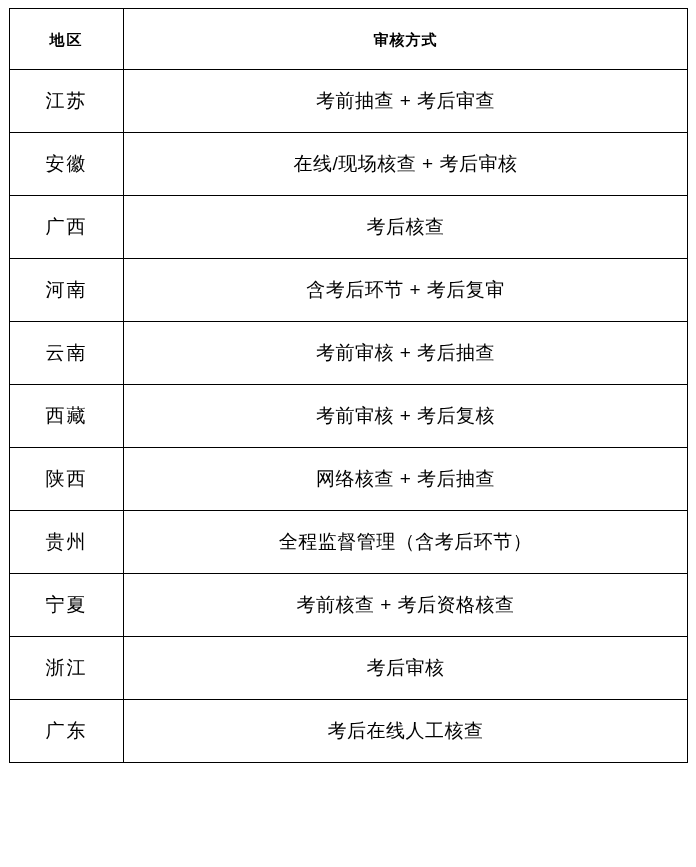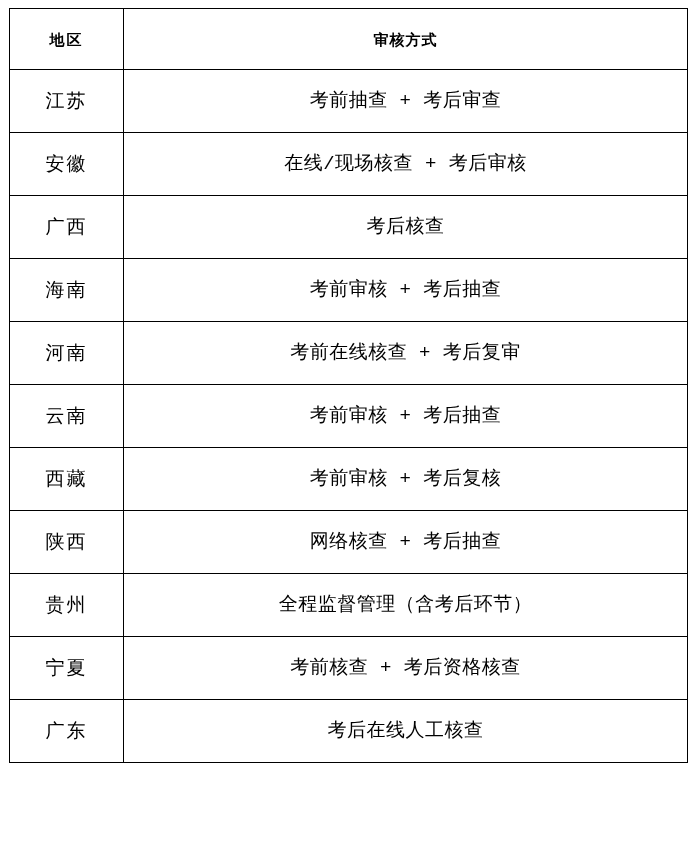--- a/index.html
+++ b/index.html
@@ -47,21 +47,20 @@
     letter-spacing: 2px;
   }
   tr.data-row td {
     height: 62px;
   }
   td.region-cell {
     letter-spacing: 2px;
   }
   td.method-cell {
     letter-spacing: 0.5px;
-    font-family: Liberation Mono, monospace;
   }
 </style>
 </head>
 <body>
 
 <div class="table-wrap">
   <table class="review-table">
     <colgroup>
       <col class="col-region">
       <col class="col-method">
@@ -79,26 +78,22 @@
       </tr>
       <tr class="data-row">
         <td class="region-cell">安徽</td>
         <td class="method-cell">在线/现场核查 + 考后审核</td>
       </tr>
       <tr class="data-row">
         <td class="region-cell">广西</td>
         <td class="method-cell">考后核查</td>
       </tr>
       <tr class="data-row">
-        <td class="region-cell">海南</td>
-        <td class="method-cell">考前审核 + 考后抽查</td>
-      </tr>
-      <tr class="data-row">
         <td class="region-cell">河南</td>
-        <td class="method-cell">考前在线核查 + 考后复审</td>
+        <td class="method-cell">含考后环节 + 考后复审</td>
       </tr>
       <tr class="data-row">
         <td class="region-cell">云南</td>
         <td class="method-cell">考前审核 + 考后抽查</td>
       </tr>
       <tr class="data-row">
         <td class="region-cell">西藏</td>
         <td class="method-cell">考前审核 + 考后复核</td>
       </tr>
       <tr class="data-row">
@@ -107,18 +102,22 @@
       </tr>
       <tr class="data-row">
         <td class="region-cell">贵州</td>
         <td class="method-cell">全程监督管理（含考后环节）</td>
       </tr>
       <tr class="data-row">
         <td class="region-cell">宁夏</td>
         <td class="method-cell">考前核查 + 考后资格核查</td>
       </tr>
       <tr class="data-row">
+        <td class="region-cell">浙江</td>
+        <td class="method-cell">考后审核</td>
+      </tr>
+      <tr class="data-row">
         <td class="region-cell">广东</td>
         <td class="method-cell">考后在线人工核查</td>
       </tr>
     </tbody>
   </table>
 </div>
 
 </body></html>

